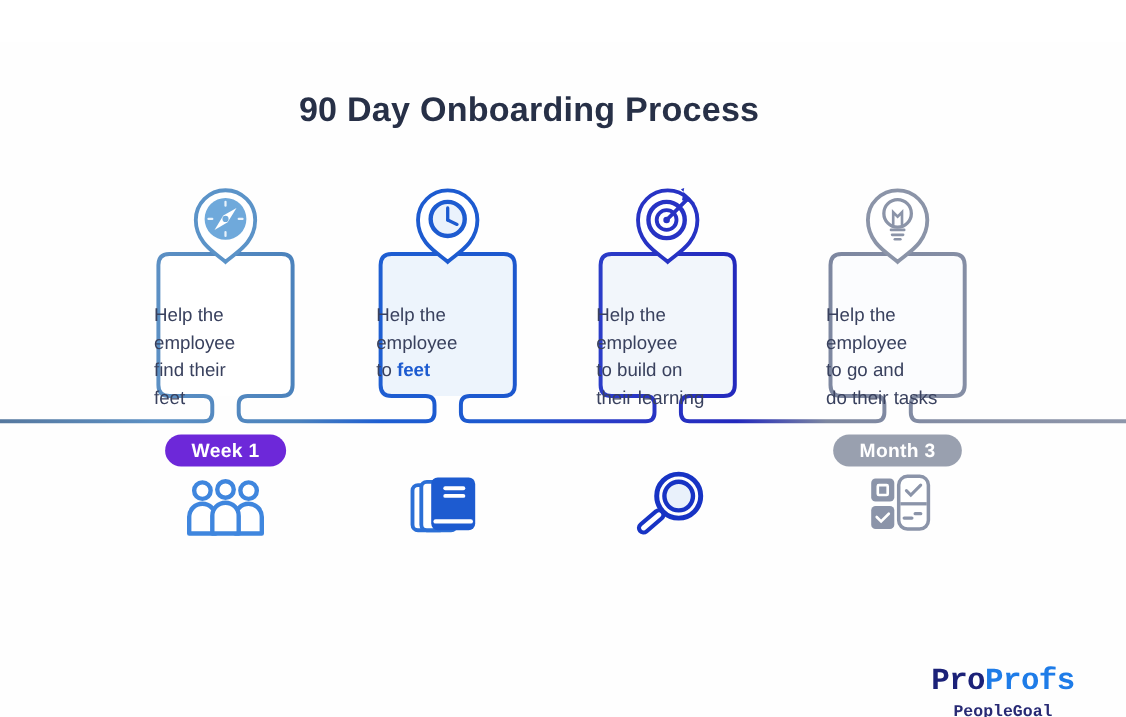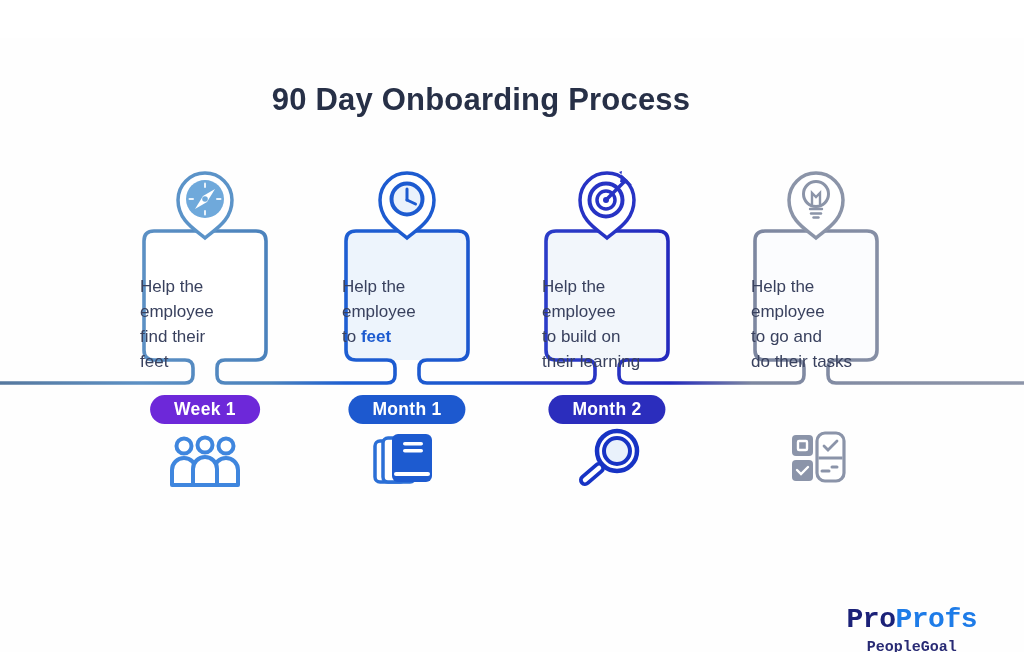--- a/index.html
+++ b/index.html
@@ -152,21 +152,20 @@
 their learning</span><span class="em"></span>
   </div>
   <div class="card-text" style="left:751px">
     <span>Help the
 employee
 to go and
 do their tasks</span><span class="em"></span>
   </div>
 
   <div class="pill" style="left: 205px; background: #6d28d9;">Week 1</div>
-  <div class="pill" style="left: 407px; background: rgb(29, 89, 207);">Month 1</div>
-  <div class="pill" style="left: 607px; background: rgb(43, 45, 189);">Month 2</div>
+  <div class="pill" style="left: 816px; background: rgb(153, 160, 175);">Month 3</div>
 
   <div class="logo">
     <div class="brand"><span class="p1">Pro</span><span class="p2">Profs</span></div>
     <div class="sub">PeopleGoal</div>
   </div>
 
 </div>
 
 </body></html>

